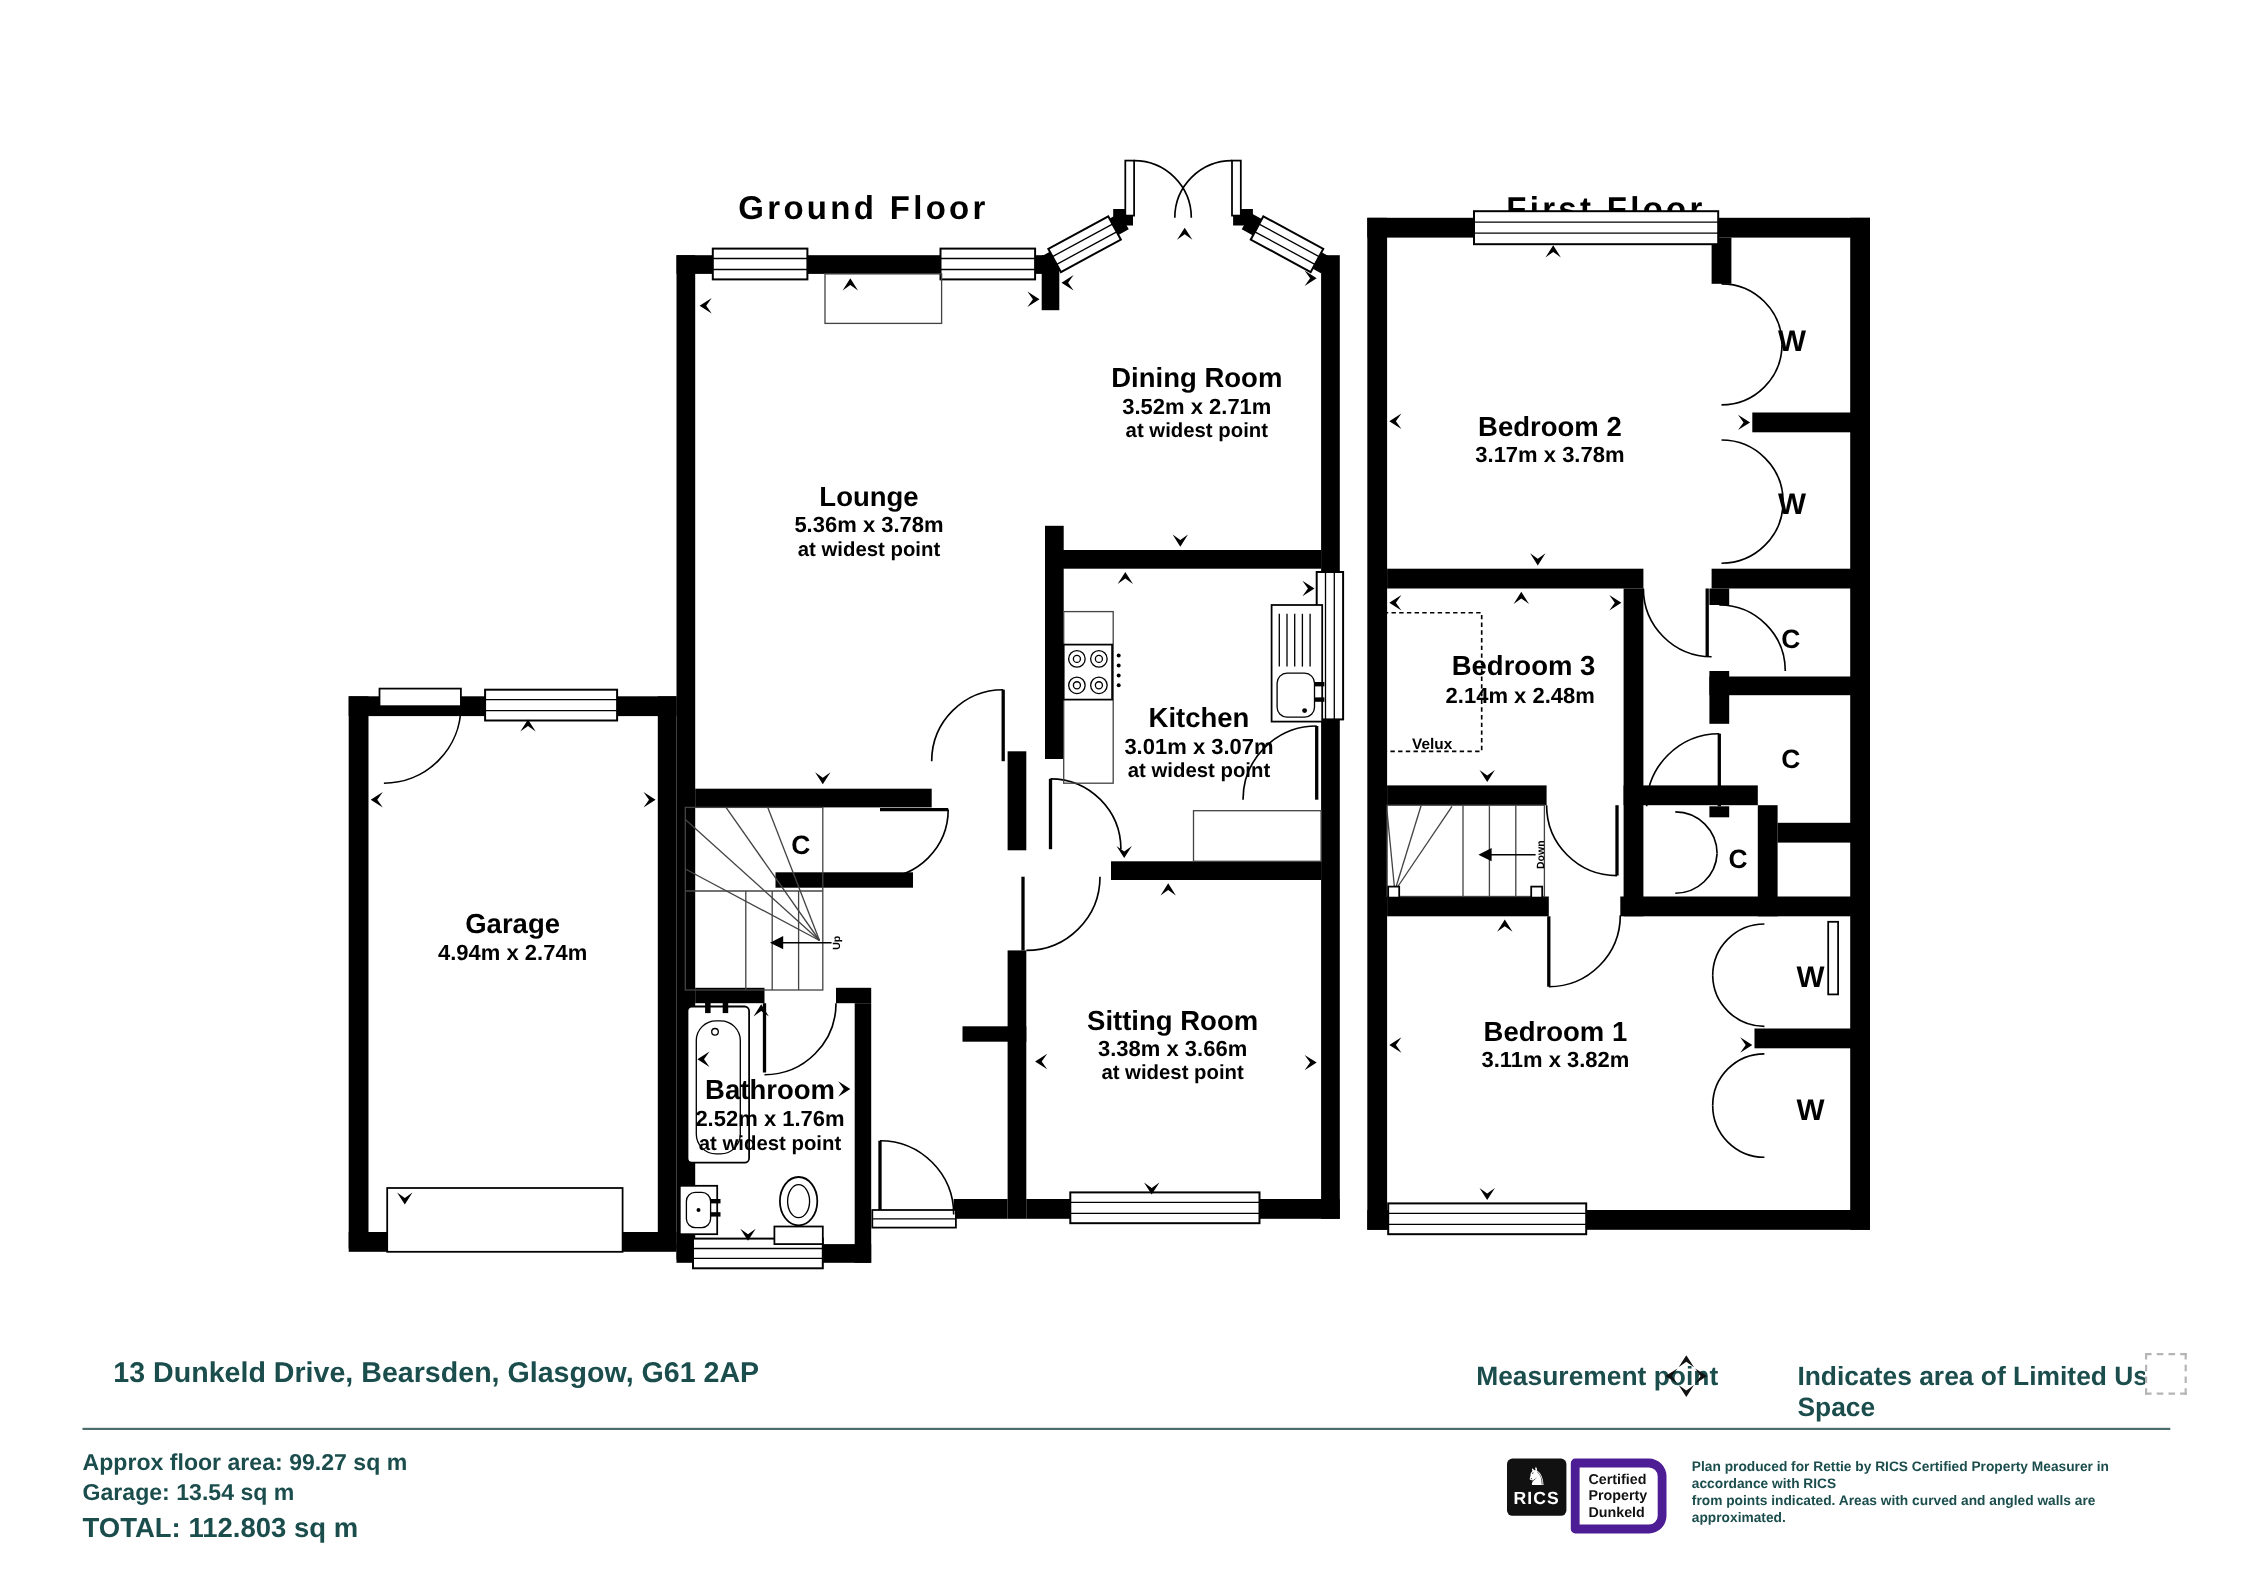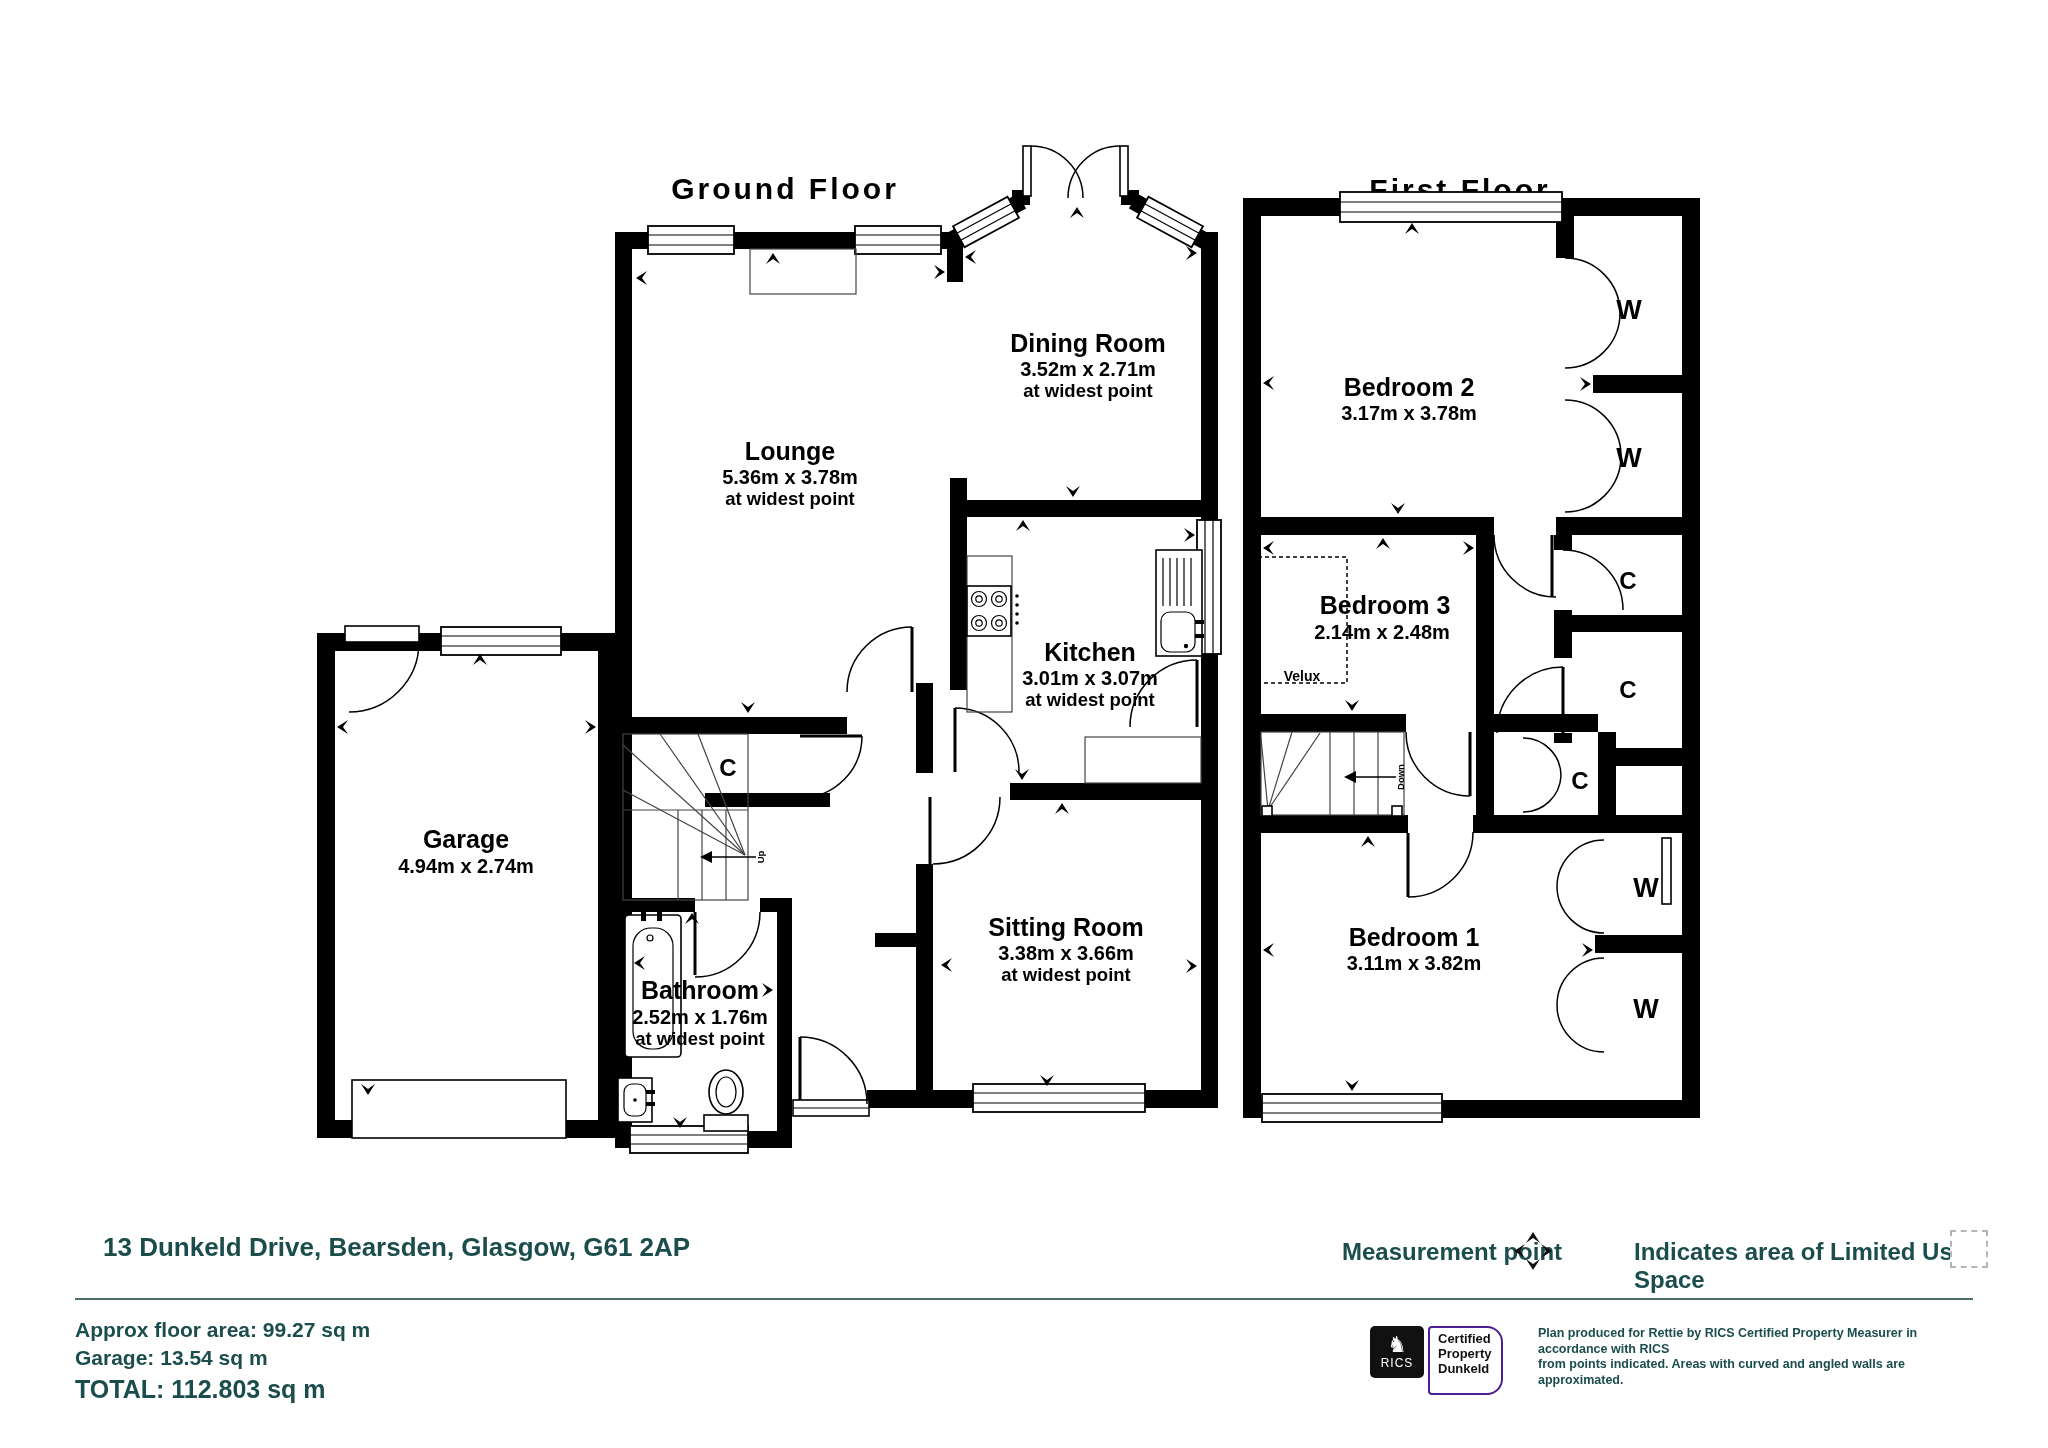--- a/index.html
+++ b/index.html
@@ -31,23 +31,23 @@
   .mcompass{position:absolute;left:1514px;top:1232px;}
   .limited{position:absolute;left:1634px;top:1238px;font-size:24px;font-weight:bold;}
   .limbox{position:absolute;left:1950px;top:1230px;width:34px;height:34px;border:2px dashed #b5b5b5;background:#fff;}
   .rule{position:absolute;left:75px;top:1298px;width:1898px;height:2px;background:#4d6d6d;}
   .areas{position:absolute;left:75px;top:1316px;font-size:21px;font-weight:bold;line-height:28px;}
   .total{font-size:25px;line-height:34px;}
   .ricswrap{position:absolute;left:1370px;top:1326px;display:flex;align-items:stretch;}
   .ricslogo{width:54px;height:52px;background:#111;border-radius:5px;color:#fff;display:flex;flex-direction:column;
             align-items:center;justify-content:center;}
   .ricslogo .lion{font-size:22px;line-height:22px;}
-  .ricslogo .brand{font-size:12px;font-weight:normal;letter-spacing:1px;}
-  .certbox{margin-left:4px;border:2px solid #4c1d95;border-radius:4px 16px 16px 4px;background:#fff;
-           padding:3px 10px 17px 8px;display:flex;flex-direction:column;justify-content:center;}
+  .ricslogo .brand{font-size:16px;font-weight:bold;letter-spacing:1px;}
+  .certbox{margin-left:4px;border:8px solid #4c1d95;border-radius:4px 16px 16px 4px;background:#fff;
+           padding:3px 10px 4px 8px;display:flex;flex-direction:column;justify-content:center;}
   .certbox div{font-size:13px;font-weight:bold;color:#111;line-height:15px;}
   .disclaimer{position:absolute;left:1538px;top:1326px;width:440px;font-size:12.5px;line-height:15.5px;
               color:#1b4d4d;font-weight:bold;}
 </style>
 </head>
 <body>
 
 <div id="page">
 
 <svg width="2048" height="1230" viewBox="0 0 2048 1230">

